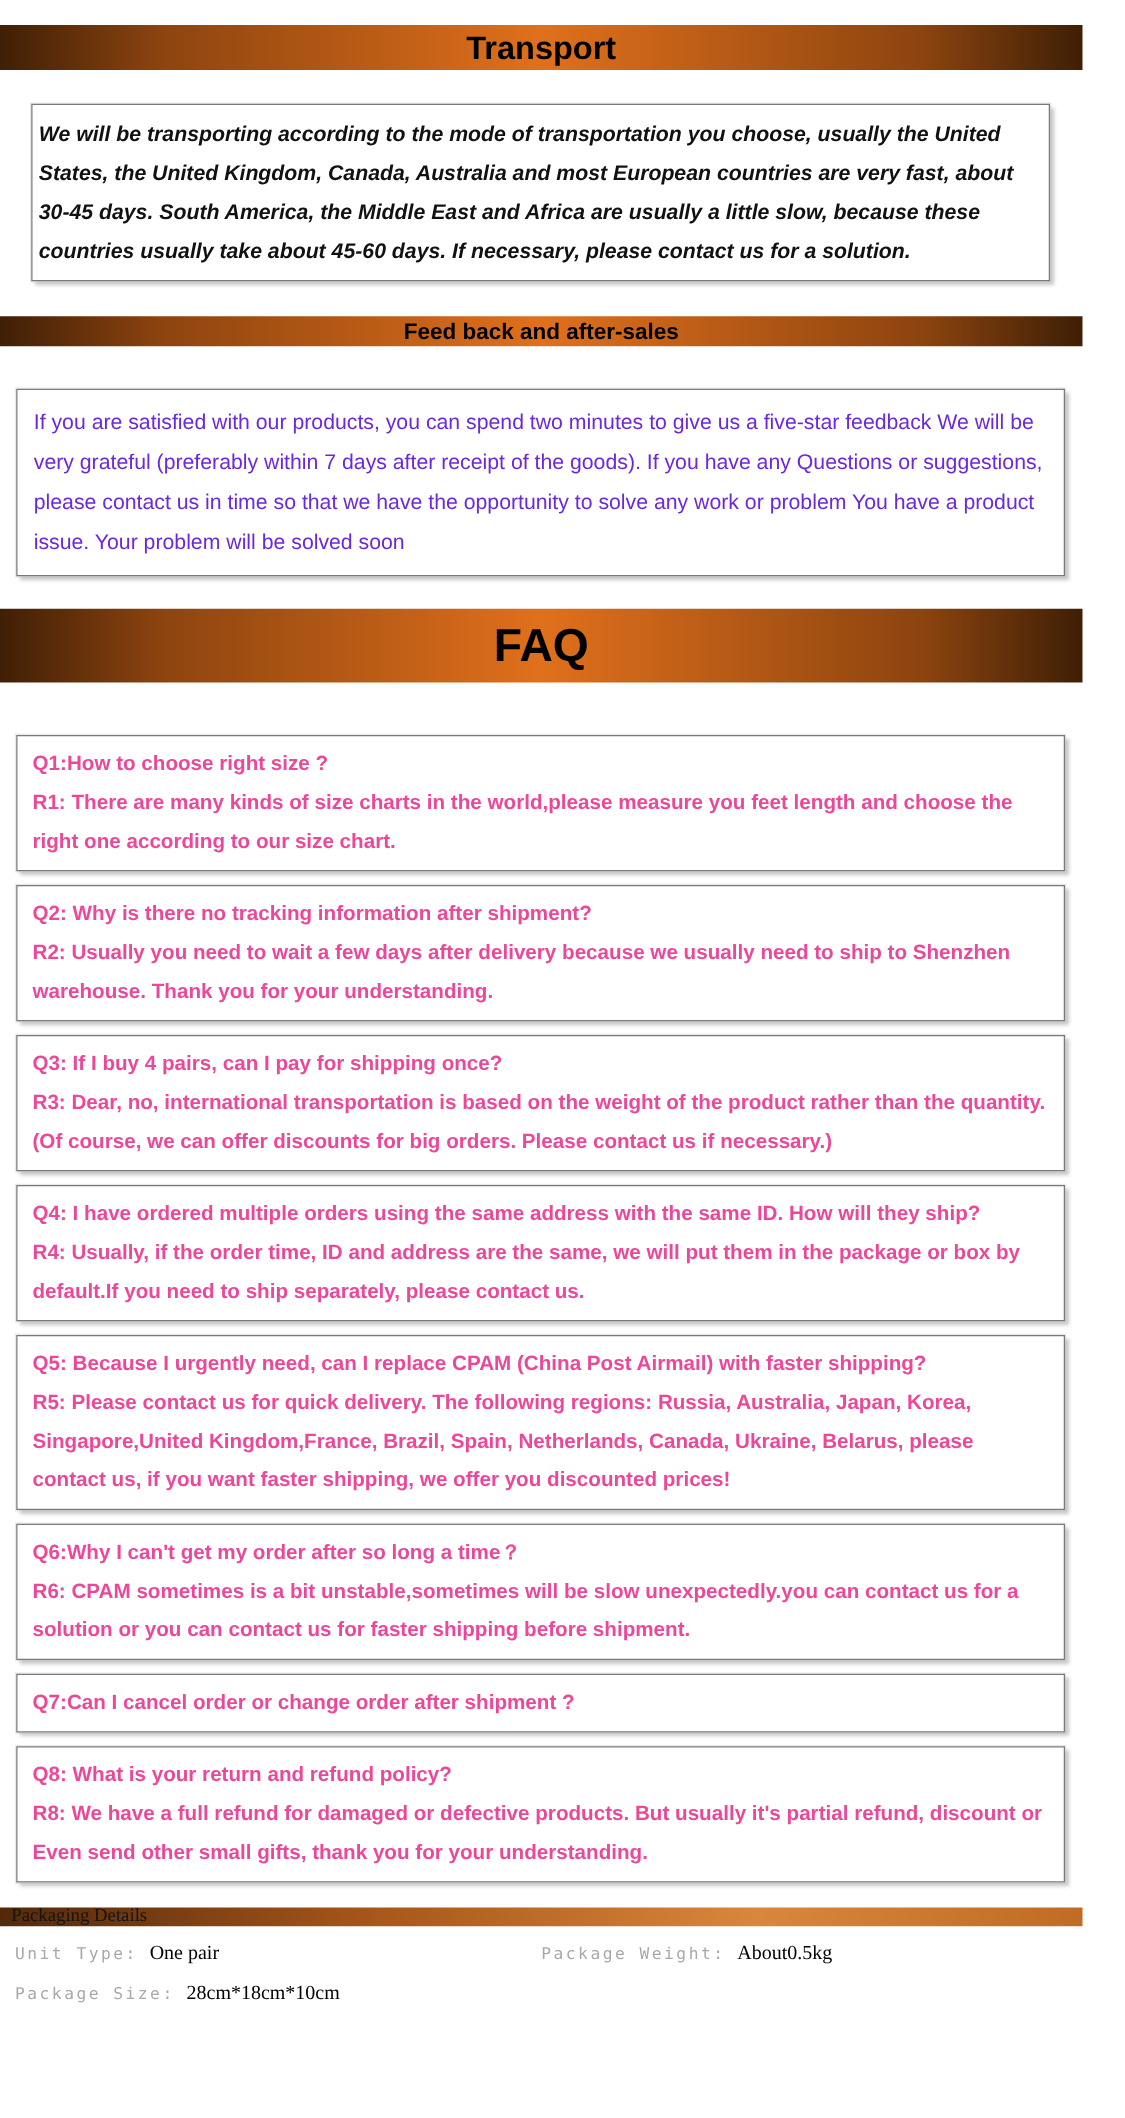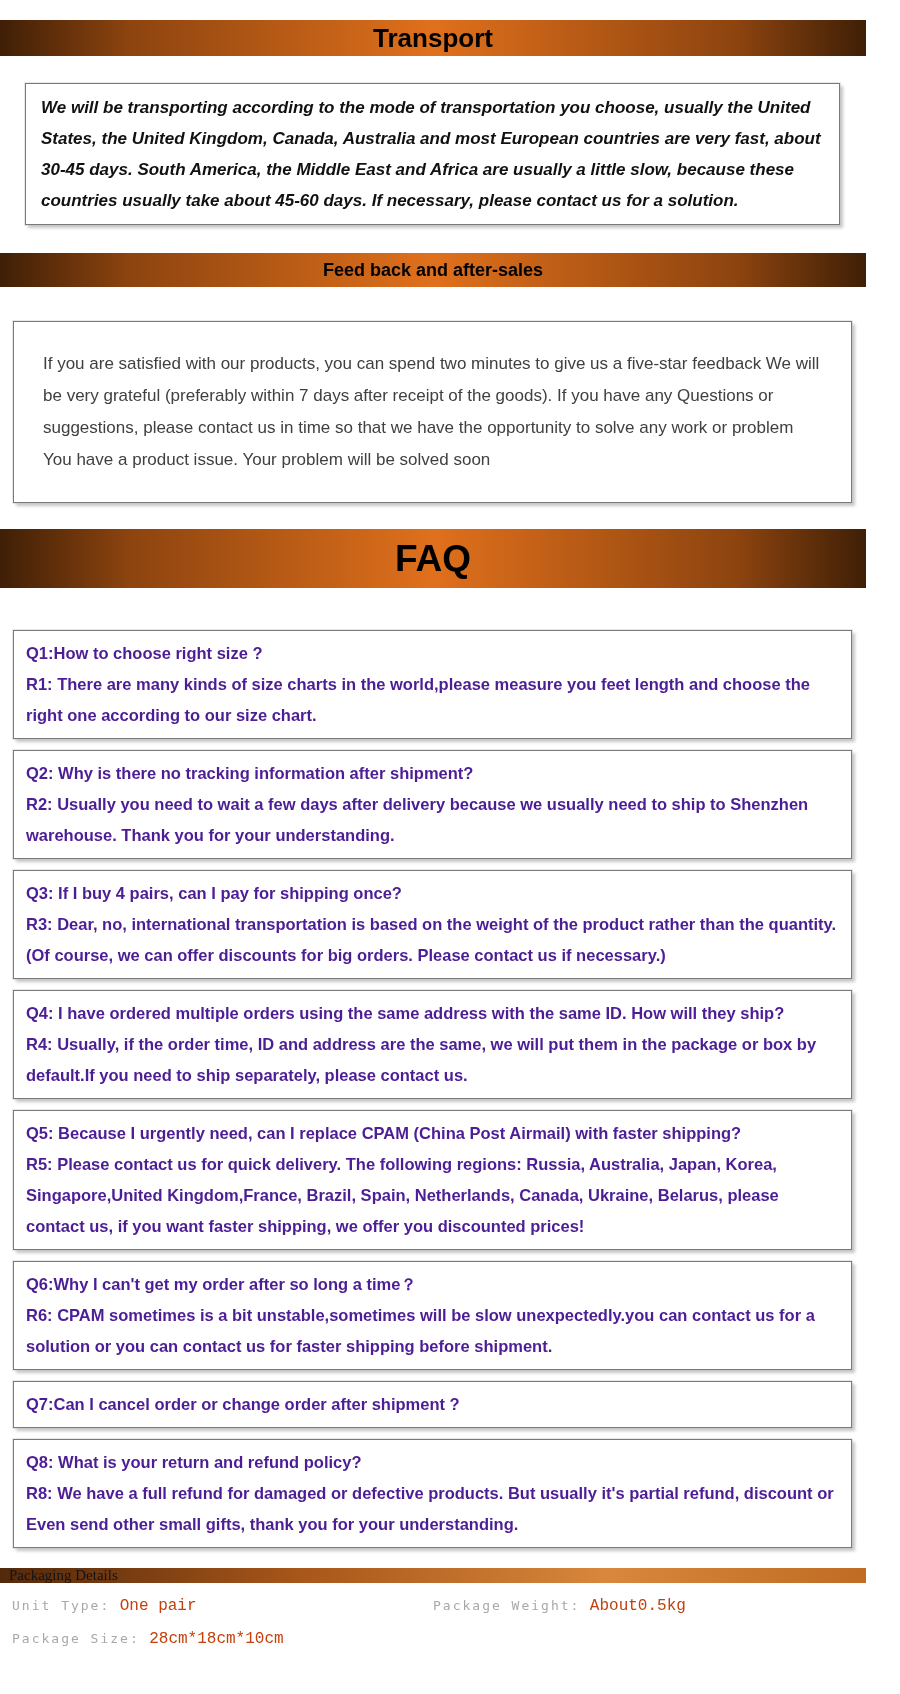--- a/index.html
+++ b/index.html
@@ -23,66 +23,66 @@
     display: flex;
     align-items: center;
     justify-content: center;
   }
   .banner-title {
     font-weight: bold;
     color: #000;
   }
   .banner-transport { height: 36px; }
   .banner-transport .banner-title { font-size: 26px; }
-  .banner-feedback { height: 34px; margin-top: 28px; }
+  .banner-feedback { height: 24px; margin-top: 28px; }
   .banner-feedback .banner-title { font-size: 18px; }
   .banner-faq { height: 59px; margin-top: 26px; }
   .banner-faq .banner-title { font-size: 37px; }
 
   
   .panel {
     border: 1px solid #7a7a7a;
     box-shadow: 3px 3px 3px #c6c6c6, 0 0 0 1px #e8e8e8;
     background: #fff;
   }
   .transport-panel {
     margin: 27px 26px 16px 25px;
-    padding: 8px 15px;
+    padding: 8px 5px;
   }
   .transport-panel p {
     margin: 0;
     font-size: 17px;
     font-weight: bold;
     font-style: italic;
     line-height: 31px;
     color: #111;
   }
   .feedback-panel {
     margin: 34px 14px 0 13px;
     padding: 10px 13px;
   }
   .feedback-panel p {
-    margin: 16px;
+    margin: 0;
     font-size: 17px;
     line-height: 32px;
-    color: #404040;
+    color: #6d28d9;
   }
 
   
   .faq-list { margin-top: 42px; }
   .faq-item {
     margin: 0 14px 11px 13px;
     padding: 7px 12px;
   }
   .faq-q, .faq-a {
     margin: 0;
     font-size: 16.5px;
     font-weight: bold;
     line-height: 31px;
-    color: #4c1d95;
+    color: #ec4899;
   }
 
   
   .packaging { margin-top: 20px; }
   .packaging-bar {
     height: 15px;
     background: linear-gradient(90deg,
       #53290b 0%, #a9571a 35%, #d8873c 70%, #c06c24 100%);
     display: flex;
     align-items: center;
@@ -100,23 +100,23 @@
     row-gap: 4px;
   }
   .pack-field { line-height: 27px; white-space: nowrap; }
   .pack-label {
     font-family: "DejaVu Sans Mono", monospace;
     font-size: 13px;
     color: #a8a8a8;
     letter-spacing: 2px;
   }
   .pack-value {
-    font-family: Liberation Mono, monospace;
+    font-family: Liberation Serif, serif;
     font-size: 16px;
-    color: #c2410c;
+    color: #000000;
     margin-left: 5px;
   }
 </style>
 </head>
 <body>
 
 <div class="page">
 
   <div class="banner banner-transport">
     <span class="banner-title">Transport</span>

